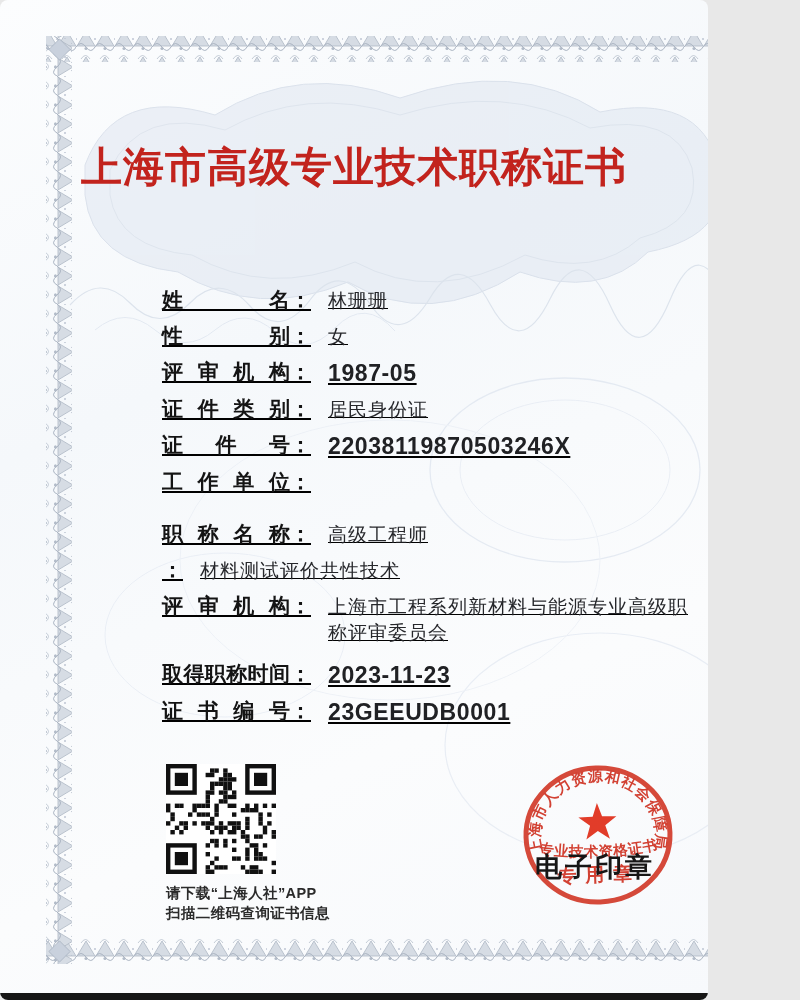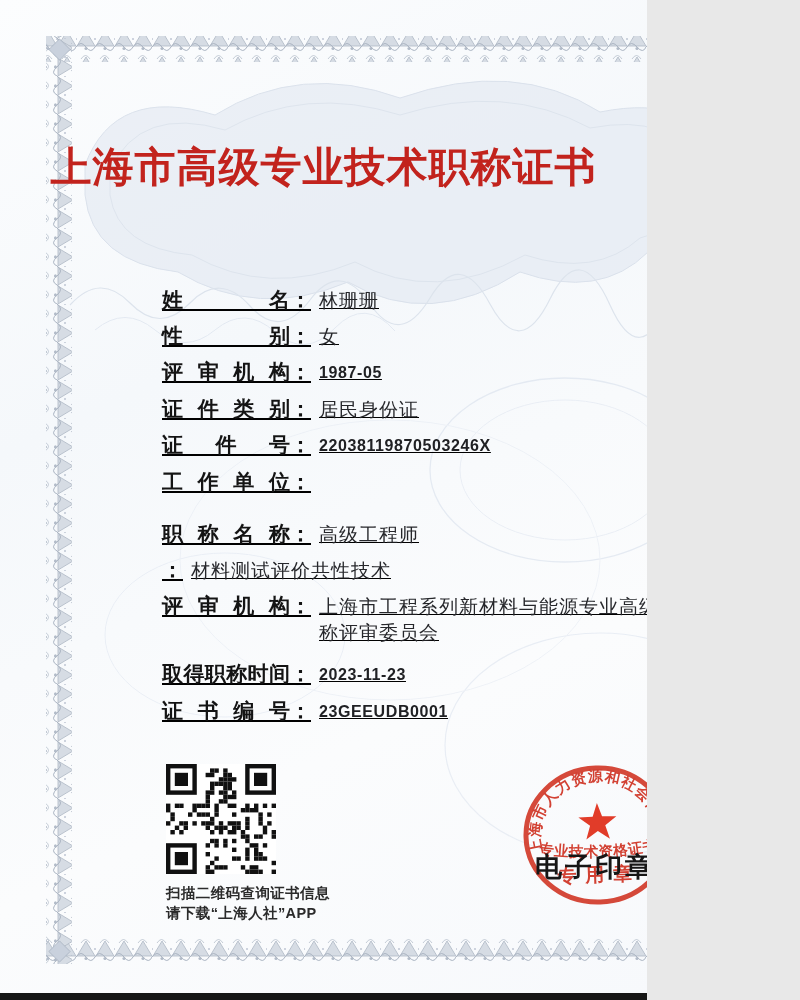--- a/index.html
+++ b/index.html
@@ -1,38 +1,39 @@
 <!DOCTYPE html>
 <html><head>
 <meta charset="utf-8">
 <style>
   html,body{margin:0;padding:0;background:#e8e8e8;}
   .page{
-    position:relative;width:647px;height:1000px;overflow:hidden;
+    position:relative;width:708px;height:1000px;overflow:hidden;
     background:linear-gradient(155deg,#fcfdfe 0%,#f5f8fb 35%,#fbfcfd 70%,#f7f9fc 100%);
     font-family:"Liberation Sans",sans-serif;
+    border-radius:8px;
   }
   .deco{position:absolute;inset:0;z-index:1;}
   .title{
     position:absolute;top:140px;left:0;width:100%;text-align:center;
     font-size:41px;font-weight:900;letter-spacing:1px;color:#c2231d;z-index:2;
   }
   .fields{position:absolute;left:162px;top:287px;width:560px;z-index:2;}
   .row{display:flex;align-items:flex-start;margin-bottom:10px;line-height:26px;text-decoration:underline;}
   .row .lbl{
     width:128px;font-weight:700;font-size:21px;color:#141414;
     text-align:justify;text-align-last:justify;
   }
   .row .colon{font-weight:700;font-size:21px;color:#141414;width:21px;flex:none;}
   .row .val{
-    margin-left:8px;width:372px;
+    margin-left:17px;width:372px;
     font-family:"DejaVu Serif",serif;font-size:19px;color:#26272b;letter-spacing:1px;
   }
   .row.num .val{
-    font-family:"Liberation Sans",sans-serif;font-size:16px;font-weight:600;
+    font-family:"Liberation Sans",sans-serif;font-size:23px;font-weight:600;
     letter-spacing:.6px;color:#202124;padding-top:1px;
   }
   .gap{margin-top:26px;}
   .gap2{margin-top:16px;}
   .qr{position:absolute;left:166px;top:764px;z-index:2;}
   .qr svg{display:block;background:#fff;}
   .qr-caption{margin-top:9px;font-size:14.5px;font-weight:700;color:#2b2b2b;line-height:20px;letter-spacing:.4px;}
   .seal{position:absolute;left:503px;top:745px;z-index:3;}
   .strip{position:absolute;left:0;bottom:0;width:100%;height:7px;background:#161616;z-index:5;}
 </style>
@@ -310,22 +311,22 @@
             <rect x="8.8" y="8.8" width="13.200000000000001" height="13.200000000000001" fill="#111"></rect>
           </g>
           <g transform="translate(0,79.2)">
             <rect width="30.800000000000004" height="30.800000000000004"></rect>
             <rect x="4.4" y="4.4" width="22" height="22" fill="#fff"></rect>
             <rect x="8.8" y="8.8" width="13.200000000000001" height="13.200000000000001" fill="#111"></rect>
           </g>
         </g>
       </svg>
     <div class="qr-caption">
+      <div>请下载“上海人社”APP</div>
       <div>扫描二维码查询证书信息</div>
-      <div>请下载“上海人社”APP</div>
     </div>
   </div>
 
   <svg class="seal" width="200" height="200" viewBox="0 0 200 200" xmlns="http://www.w3.org/2000/svg">
     <defs>
       <path id="arcTop" d="M 40.5 108.5 A 58 54 0 1 1 149.5 108.5" fill="none"></path>
       <path id="arcMid" d="M 33 106 Q 95 117 157 106" fill="none"></path>
     </defs>
     <g transform="rotate(-2 95 90)" opacity="0.92">
       <ellipse cx="95" cy="90" rx="72" ry="67" fill="none" stroke="#d23a2a" stroke-width="5"></ellipse>

